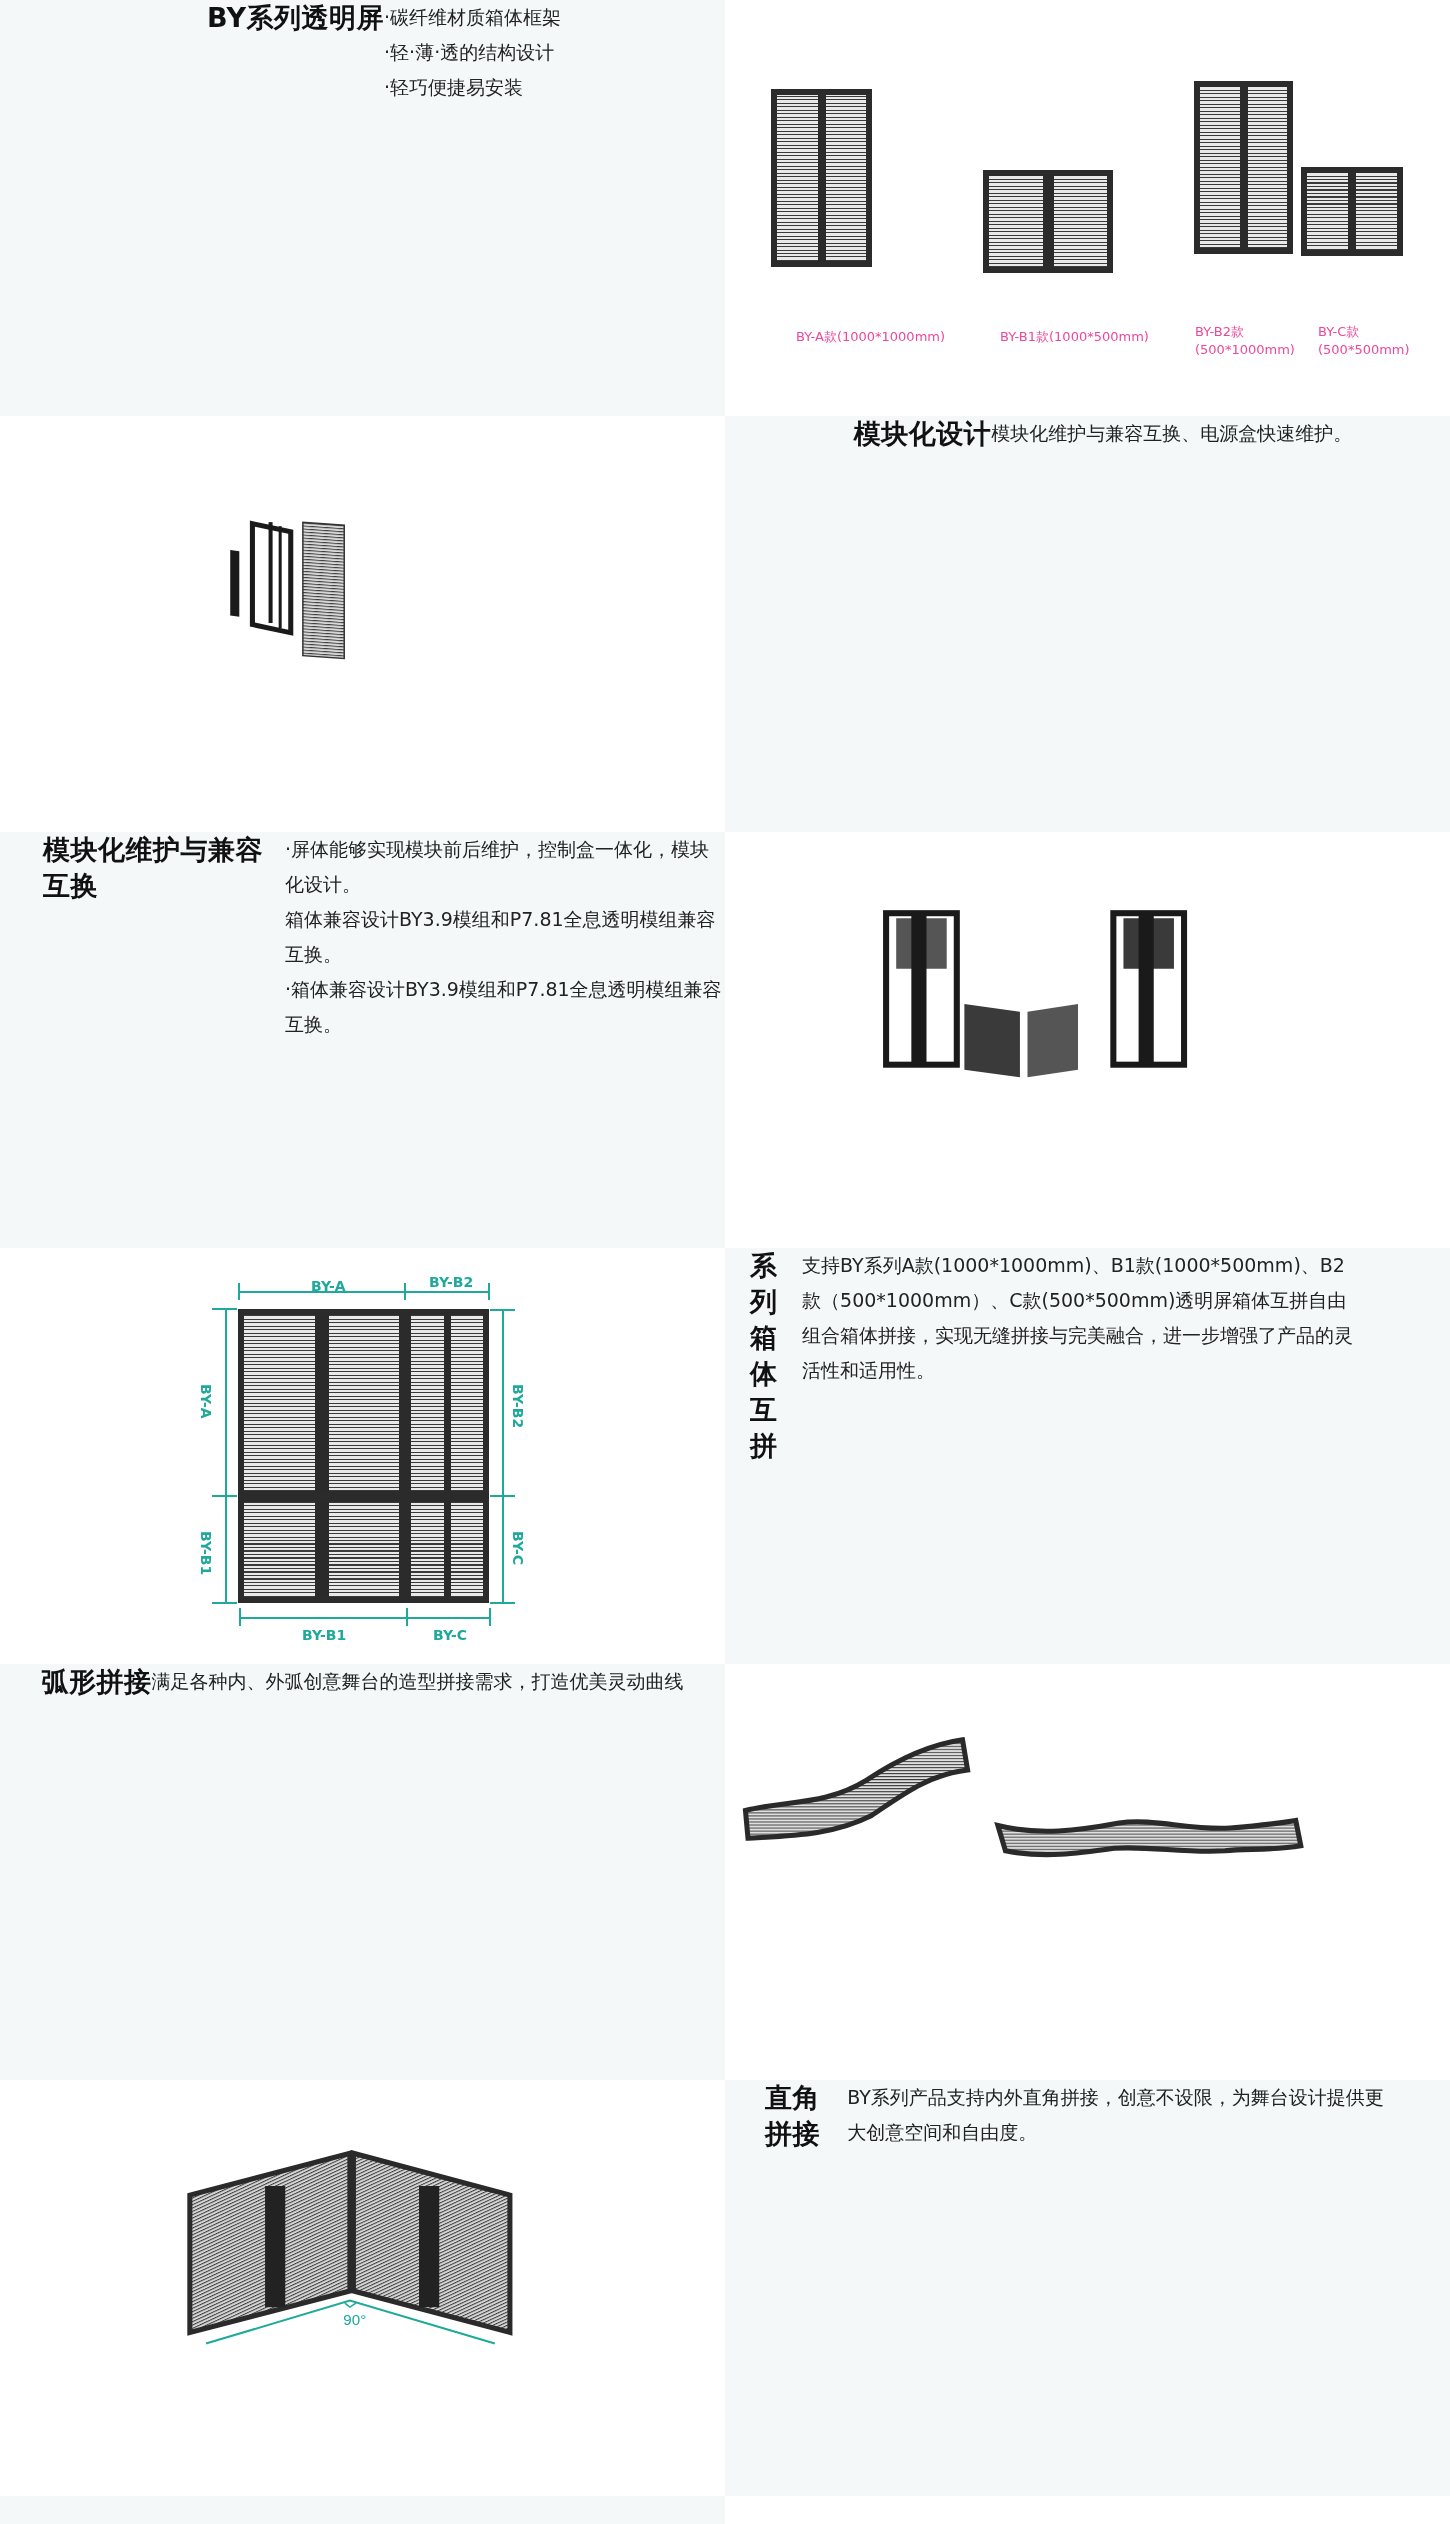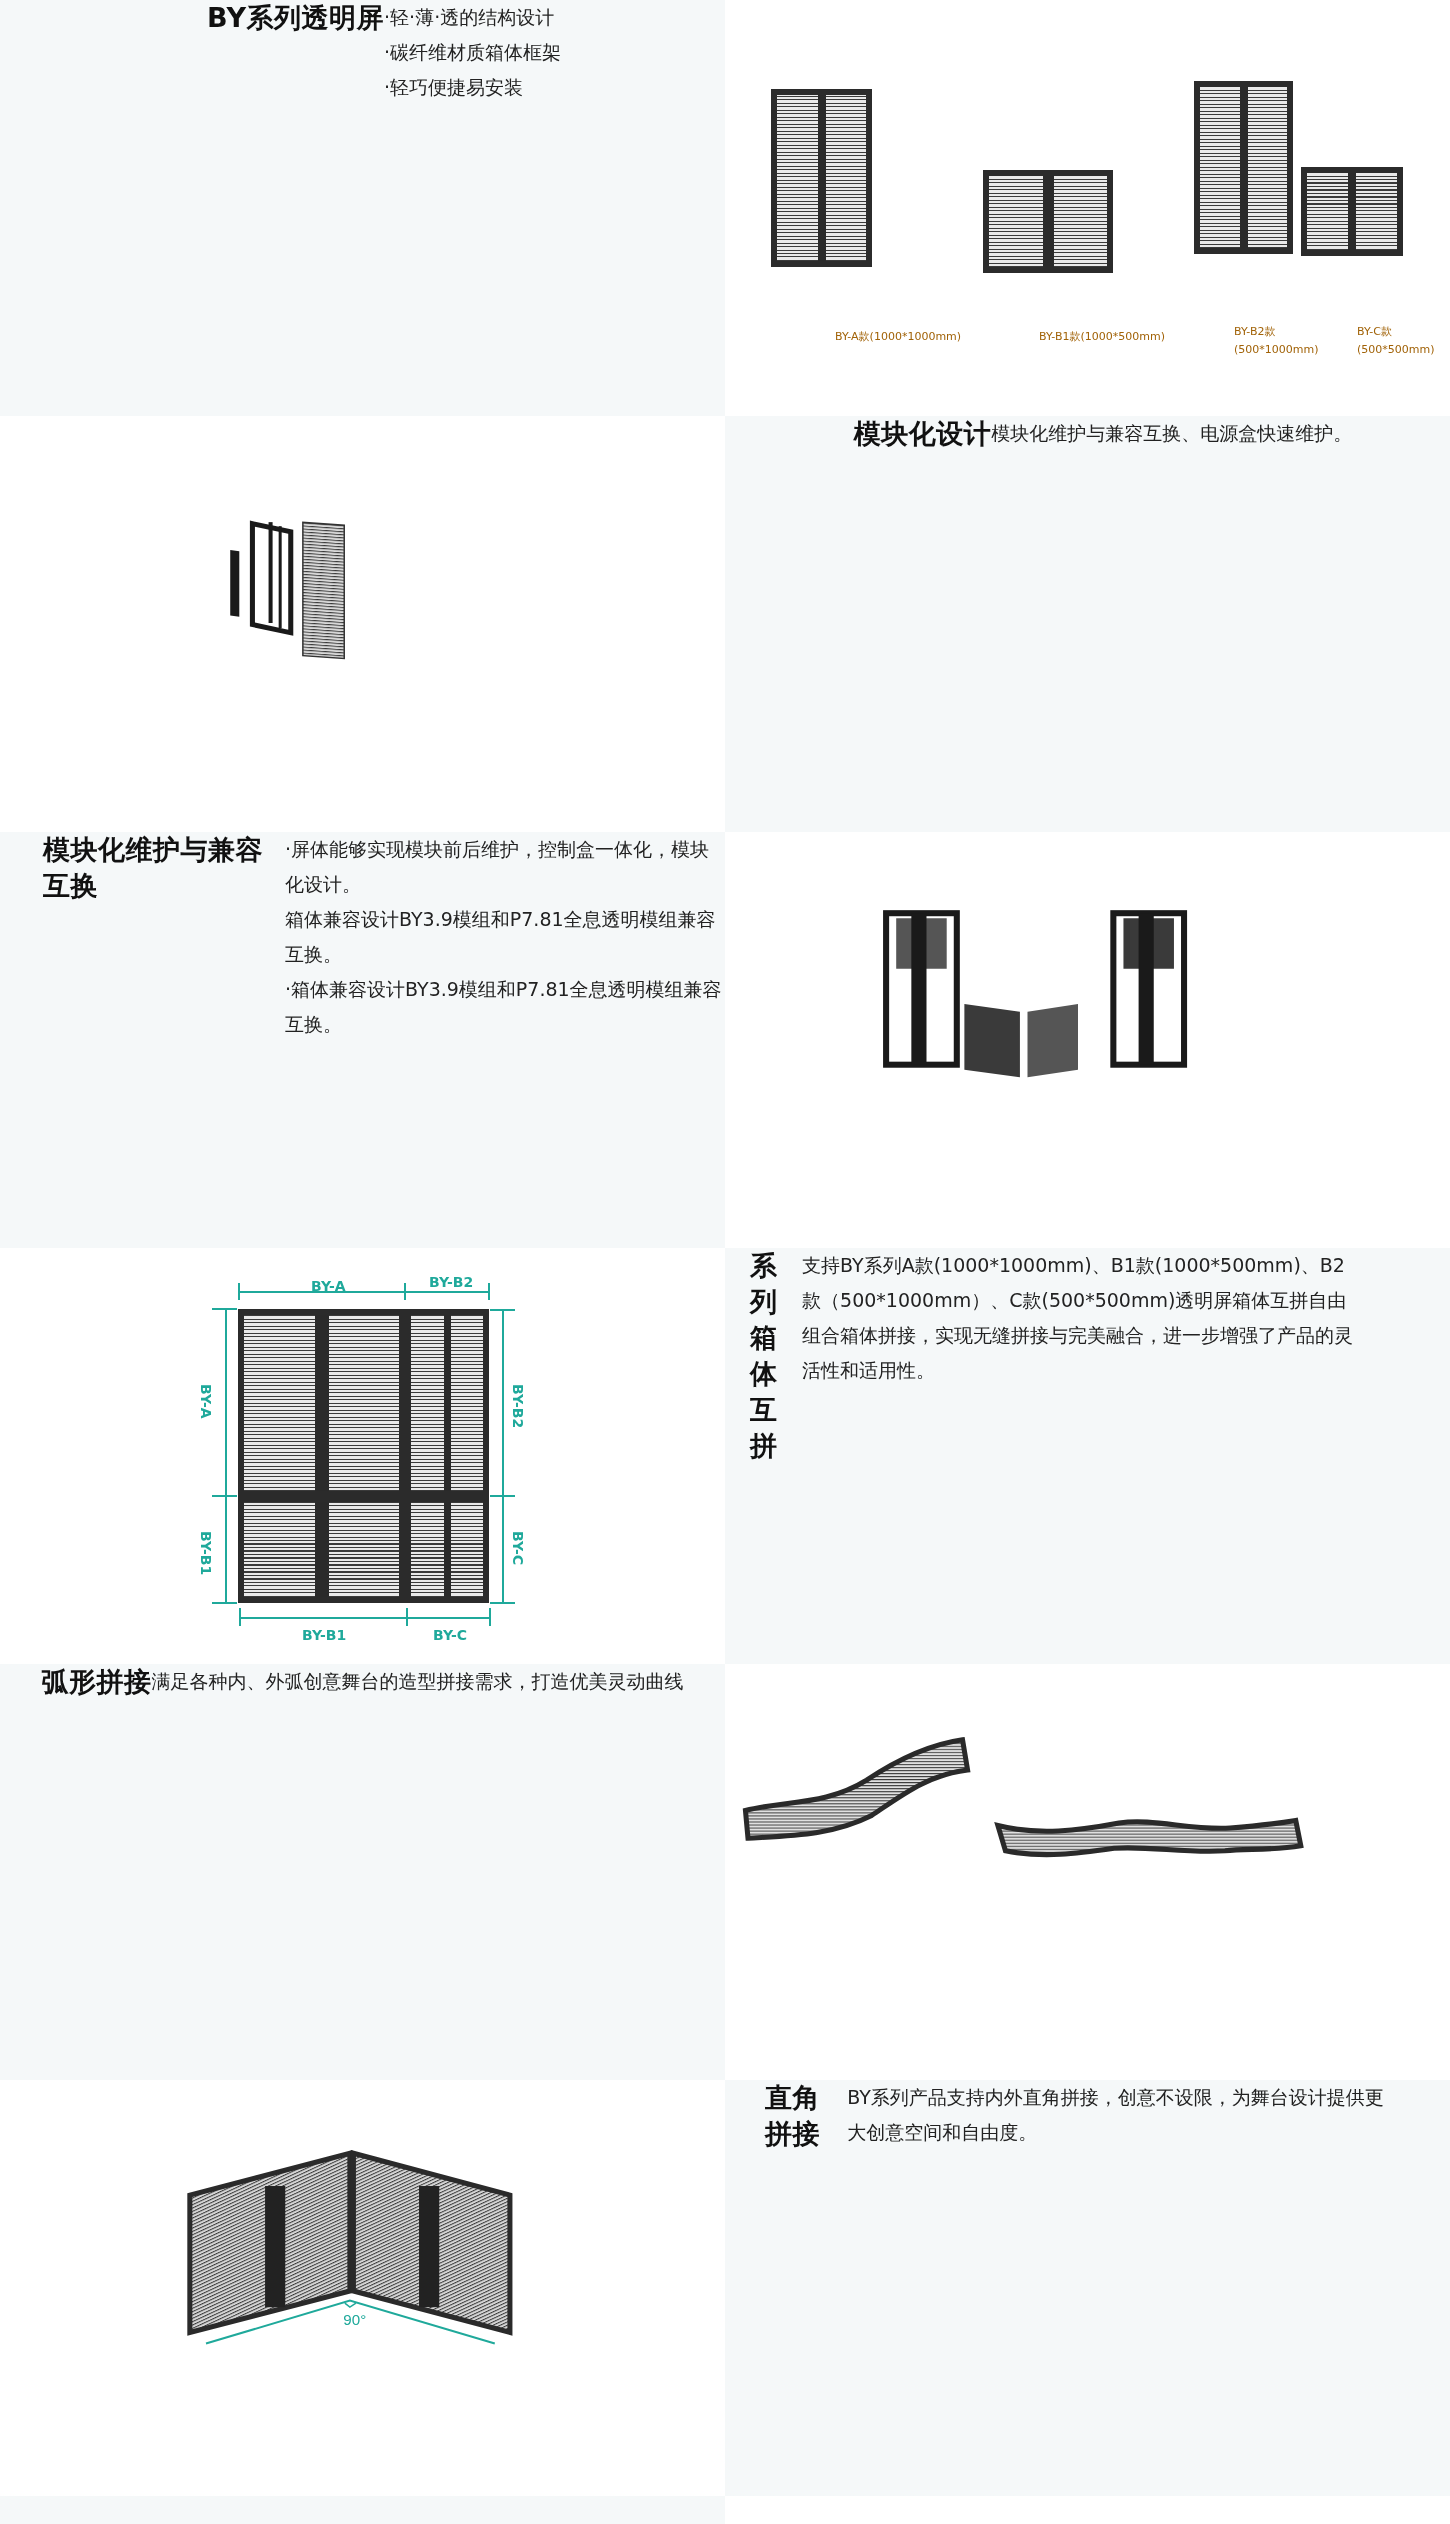--- a/index.html
+++ b/index.html
@@ -60,38 +60,37 @@
     box-sizing: border-box;
   }
   .panel::before {
     content: "";
     position: absolute;
     left: 46%; top: 0; bottom: 0; width: 9%;
     background: #2a2a2a;
   }
   .caption {
     position: absolute;
-    font-size: 11px;
-    color: #a16207;
+    font-size: 13px;
+    color: #ec4899;
     line-height: 17px;
-    margin-left: 39px;
   }
   .dim-line { position: absolute; background: #1fa99b; }
   .dim-label { position: absolute; font-size: 14px; color: #1fa99b; font-weight: bold; }
   .dim-label.vert { writing-mode: vertical-rl; }
 </style>
 </head>
 <body>
 
 <section class="row">
   <div class="cell bg-gray text-cell pad-a">
     <h2 class="title">BY系列透明屏</h2>
     <div class="desc">
+      <p>·碳纤维材质箱体框架</p>
       <p>·轻·薄·透的结构设计</p>
-      <p>·碳纤维材质箱体框架</p>
       <p>·轻巧便捷易安装</p>
     </div>
   </div>
   <div class="cell right bg-white">
     <div class="panel" style="left:46px;top:89px;width:101px;height:178px;"></div>
     <div class="panel" style="left:258px;top:170px;width:130px;height:103px;"></div>
     <div class="panel" style="left:469px;top:81px;width:99px;height:173px;"></div>
     <div class="panel" style="left:576px;top:167px;width:102px;height:89px;"></div>
     <div class="caption" style="left:71px;top:328px;">BY-A款(1000*1000mm)</div>
     <div class="caption" style="left:275px;top:328px;">BY-B1款(1000*500mm)</div>

